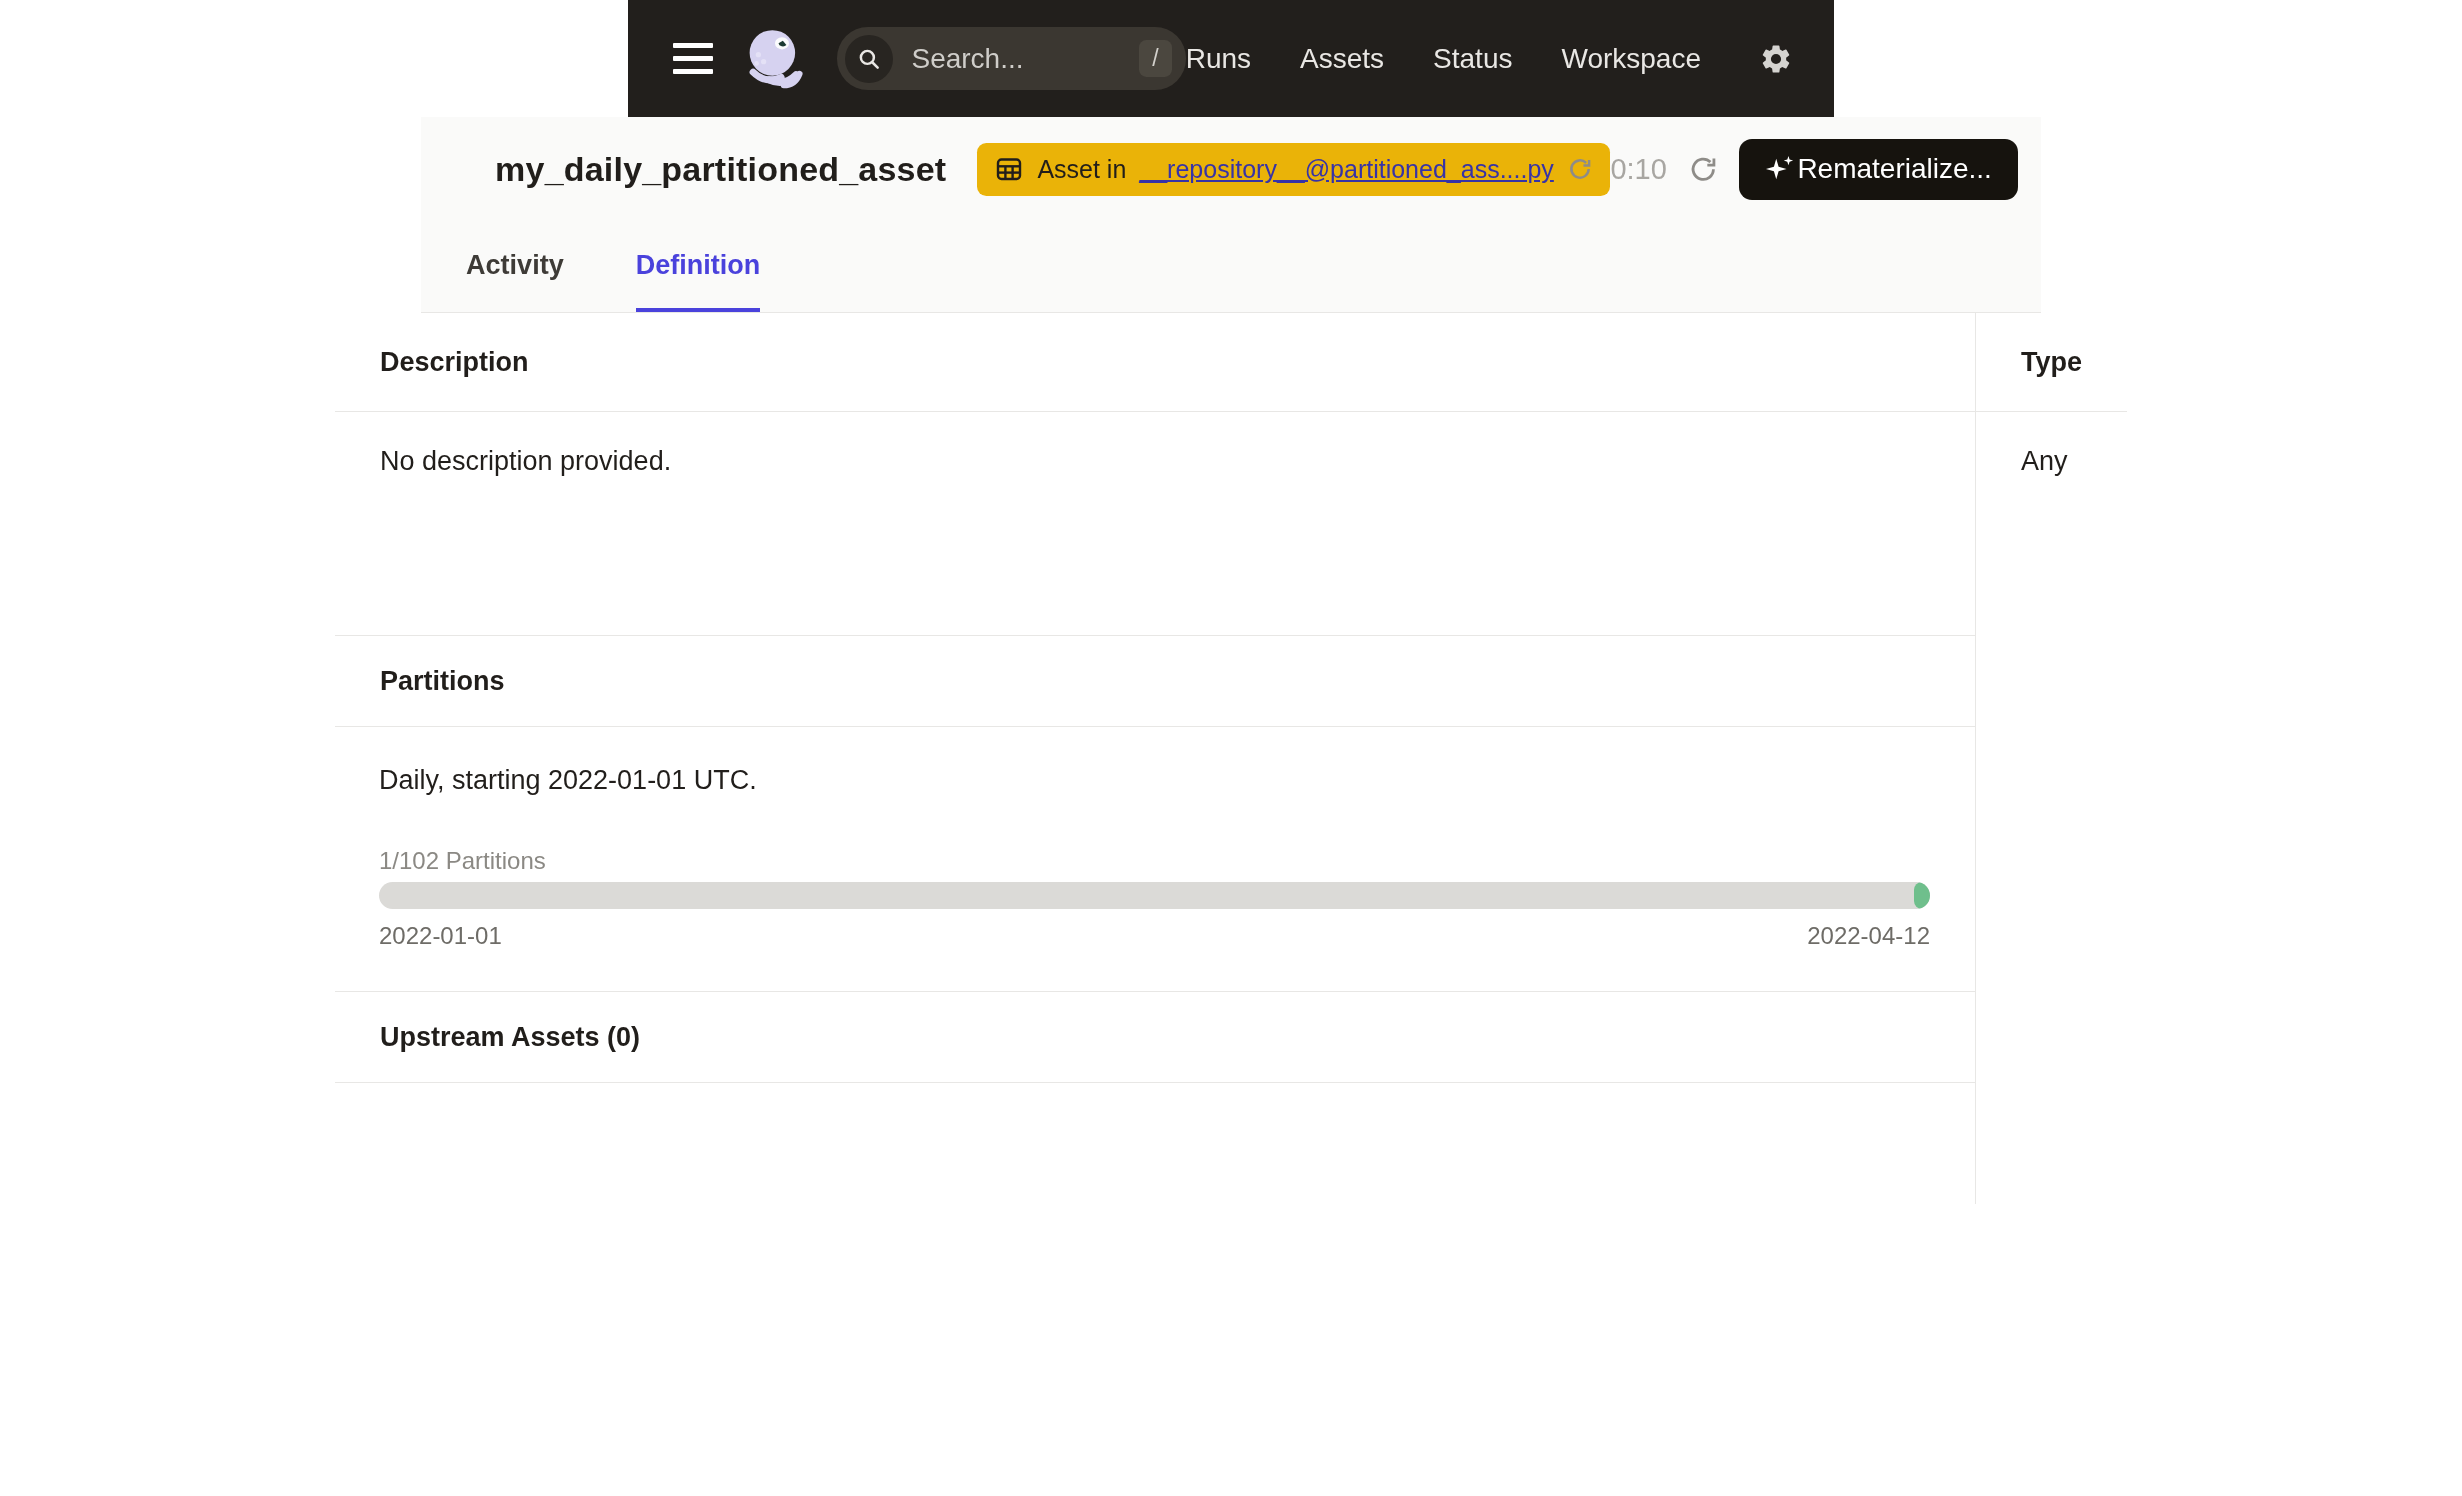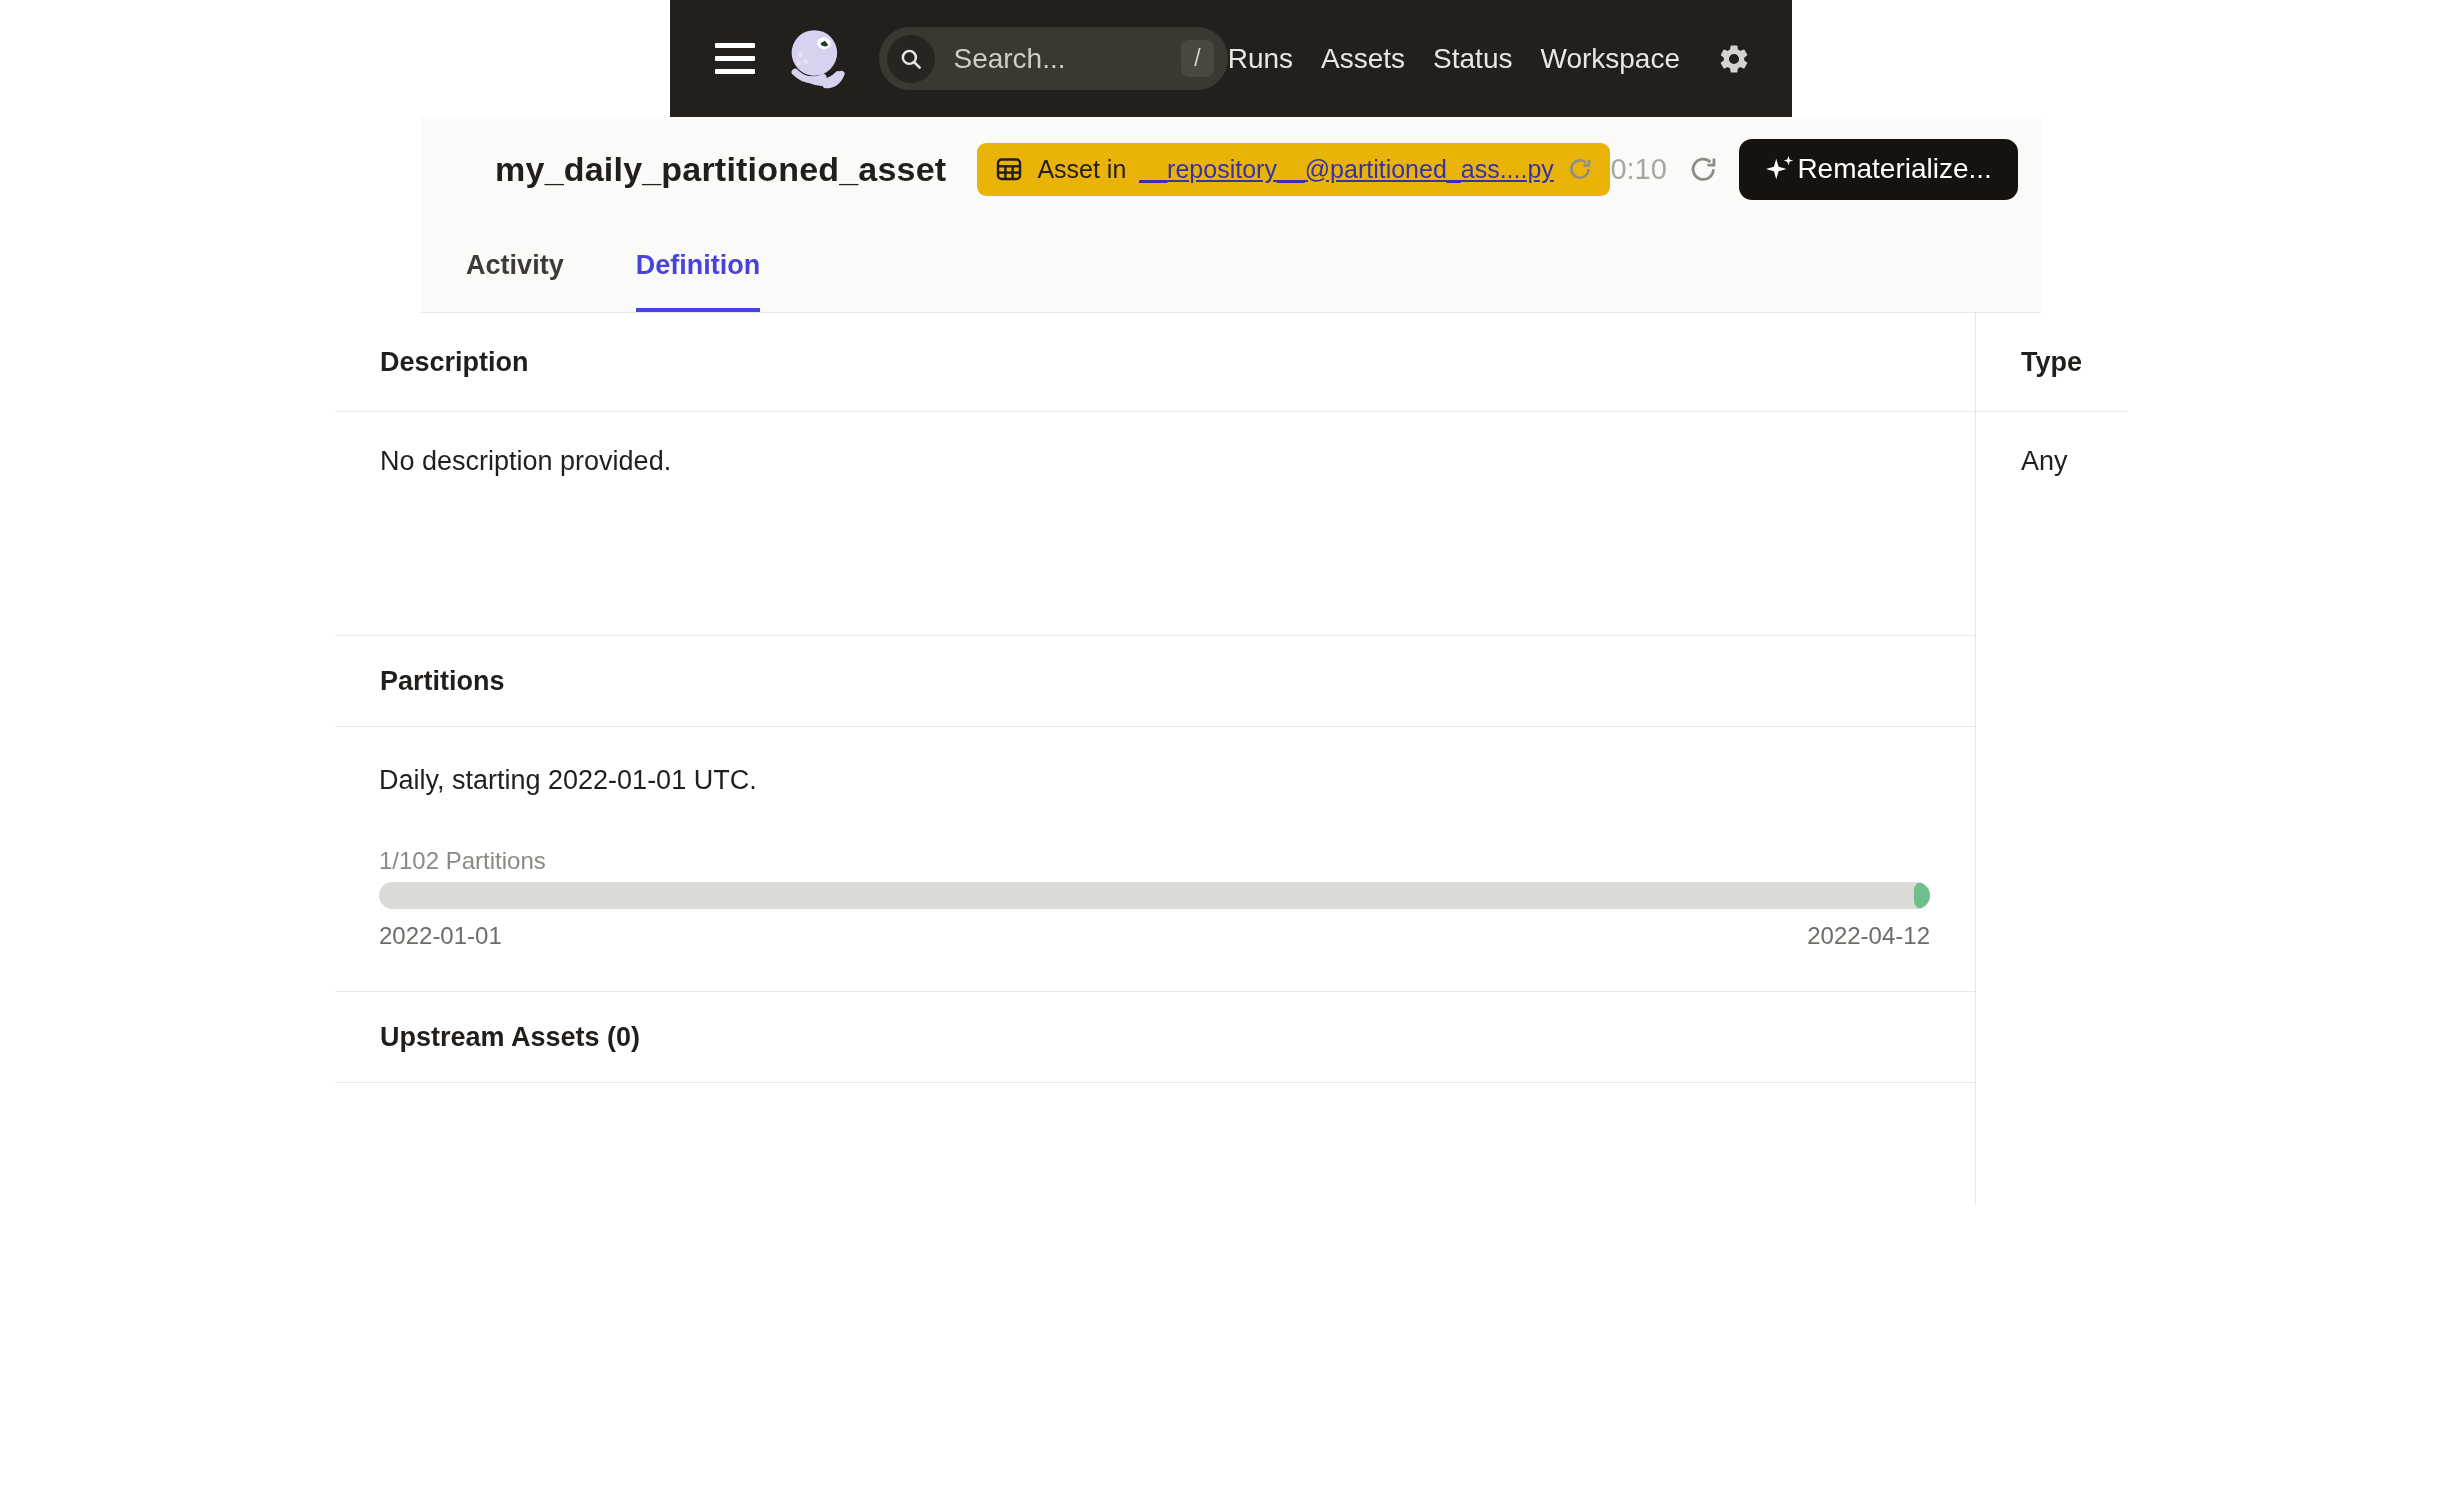--- a/index.html
+++ b/index.html
@@ -37,21 +37,21 @@
   .search input {
     flex:1; min-width:0; margin-left:18.5px;
     background:transparent; border:none; outline:none;
     color:#E9E7E4; font-size:28px; font-family:inherit;
   }
   .search input::placeholder { color:#CFCDC9; opacity:1; }
   .kbd {
     background:#4B473F; color:#D3D1CC; font-size:23px;
     padding:4.6px 13px; border-radius:7.4px; line-height:1.2;
   }
-  .nav-right { margin-left:auto; display:flex; align-items:center; gap:28px; }
+  .nav-right { margin-left:auto; display:flex; align-items:center; gap:49px; }
   .nav-link { color:#E9E7E4; font-size:28px; cursor:pointer; white-space:nowrap; }
   .gear { margin-left:9.3px; display:flex; cursor:pointer; color:#D5D3D0; }
 
   
   .pagehead { background:var(--header-bg,#FAFAF9); border-bottom:1.9px solid var(--divider,#E8E7E5); flex:0 0 auto; }
   .title-row { height:104px; display:flex; align-items:center; padding:0 23px 0 45px;margin-left:29px; }
   .title { font-size:34px; font-weight:700; color:#211E1B; letter-spacing:0.2px; }
   .badge {
     margin-left:30.5px; height:53px; background:#eab308; border-radius:9.3px;
     display:flex; align-items:center; gap:13px; padding:0 17.6px;

